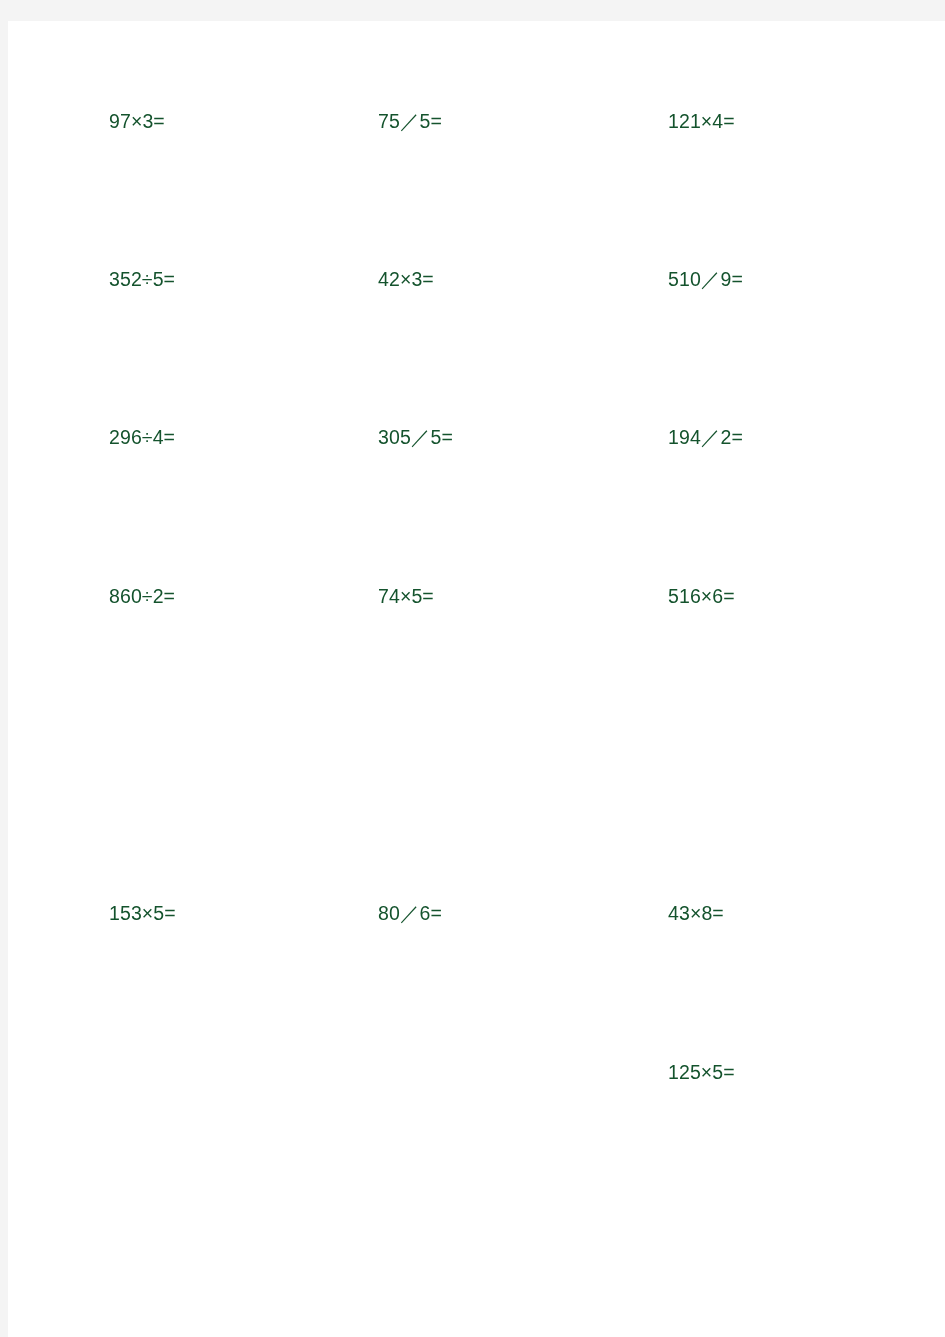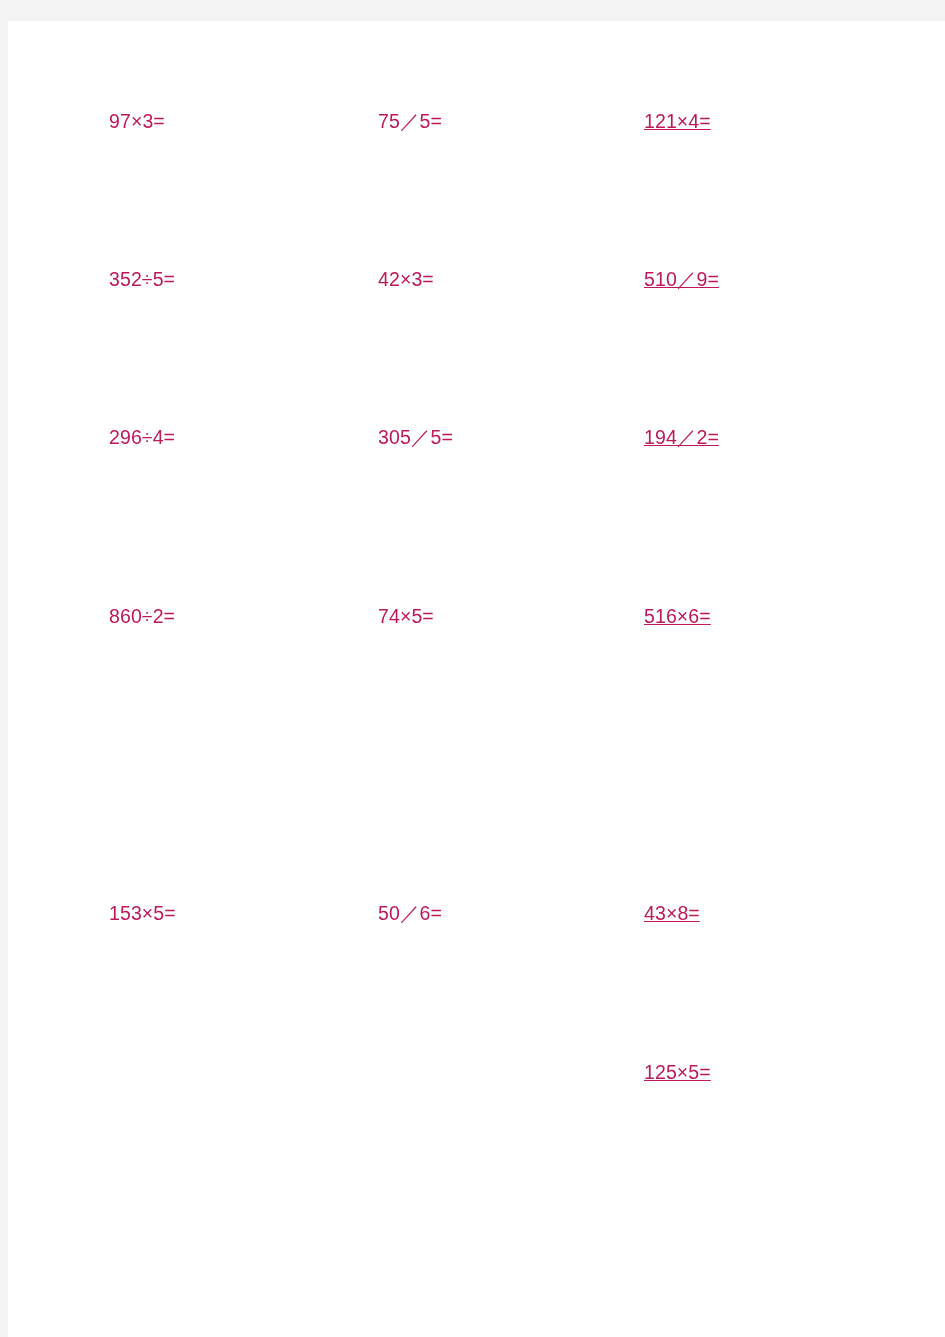--- a/index.html
+++ b/index.html
@@ -38,28 +38,28 @@
     width: 937px;
     height: 30px;
   }
 
   .problem-cell {
     position: absolute;
     top: 0;
     height: 30px;
     line-height: 30px;
     font-size: 19.5px;
-    color: #be185d;
+    color: #14532d;
     white-space: nowrap;
     letter-spacing: 0.1px;
   }
 
   .problem-cell.col-0 { left: 101px; }
   .problem-cell.col-1 { left: 370px; }
-  .problem-cell.col-2 { left: 636px; text-decoration: underline; }
+  .problem-cell.col-2 { left: 660px; }
 </style>
 </head>
 <body>
 
 <div id="worksheet-page">
   <div id="problem-grid">
       <div class="problem-row" style="top: 85px;">
         <div class="problem-cell col-0">97×3=</div>
         <div class="problem-cell col-1">75／5=</div>
         <div class="problem-cell col-2">121×4=</div>
@@ -67,27 +67,27 @@
       <div class="problem-row" style="top: 243px;">
         <div class="problem-cell col-0">352÷5=</div>
         <div class="problem-cell col-1">42×3=</div>
         <div class="problem-cell col-2">510／9=</div>
       </div>
       <div class="problem-row" style="top: 401px;">
         <div class="problem-cell col-0">296÷4=</div>
         <div class="problem-cell col-1">305／5=</div>
         <div class="problem-cell col-2">194／2=</div>
       </div>
-      <div class="problem-row" style="top: 560px; margin-top: 20px;">
+      <div class="problem-row" style="top: 560px;">
         <div class="problem-cell col-0">860÷2=</div>
         <div class="problem-cell col-1">74×5=</div>
         <div class="problem-cell col-2">516×6=</div>
       </div>
       <div class="problem-row" style="top: 877px; text-align: center;">
         <div class="problem-cell col-0">153×5=</div>
-        <div class="problem-cell col-1">50／6=</div>
+        <div class="problem-cell col-1">80／6=</div>
         <div class="problem-cell col-2">43×8=</div>
       </div>
       <div class="problem-row" style="top: 1036px;">
         <div class="problem-cell col-2">125×5=</div>
       </div>
     </div>
 </div>
 
 </body></html>

